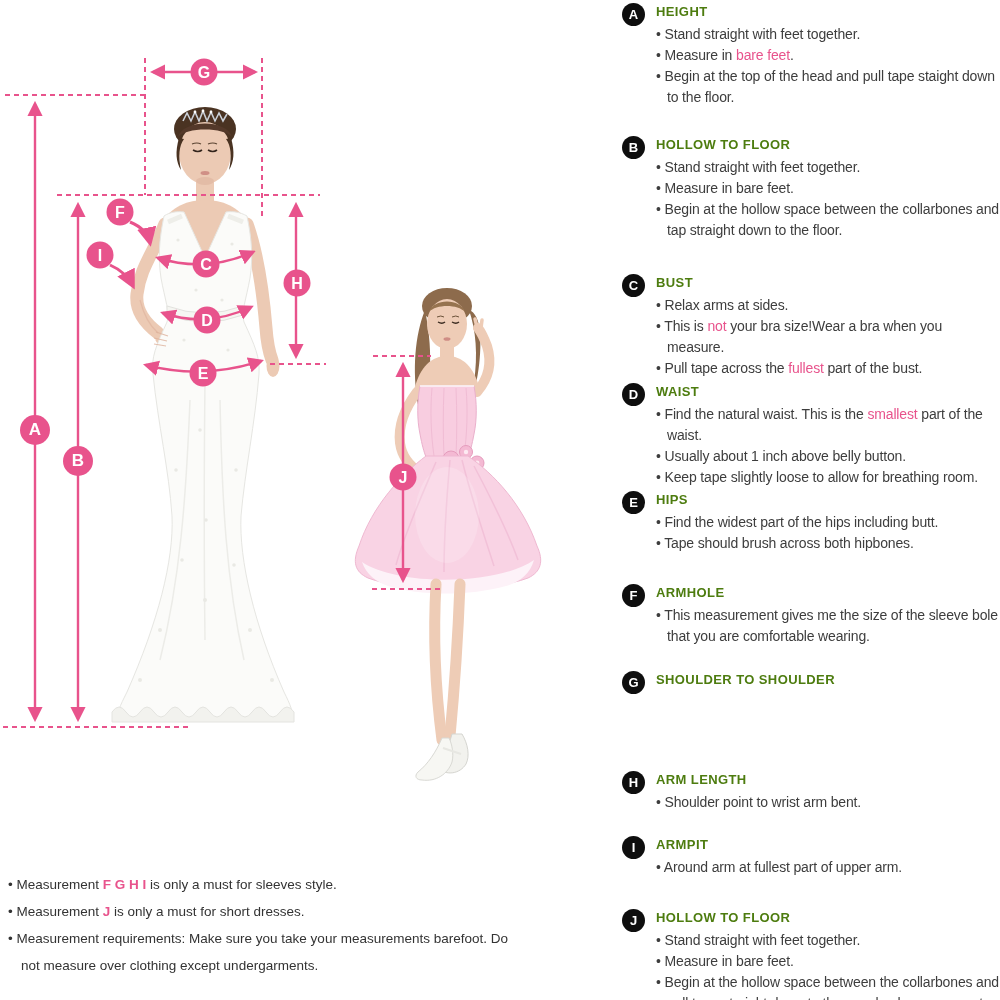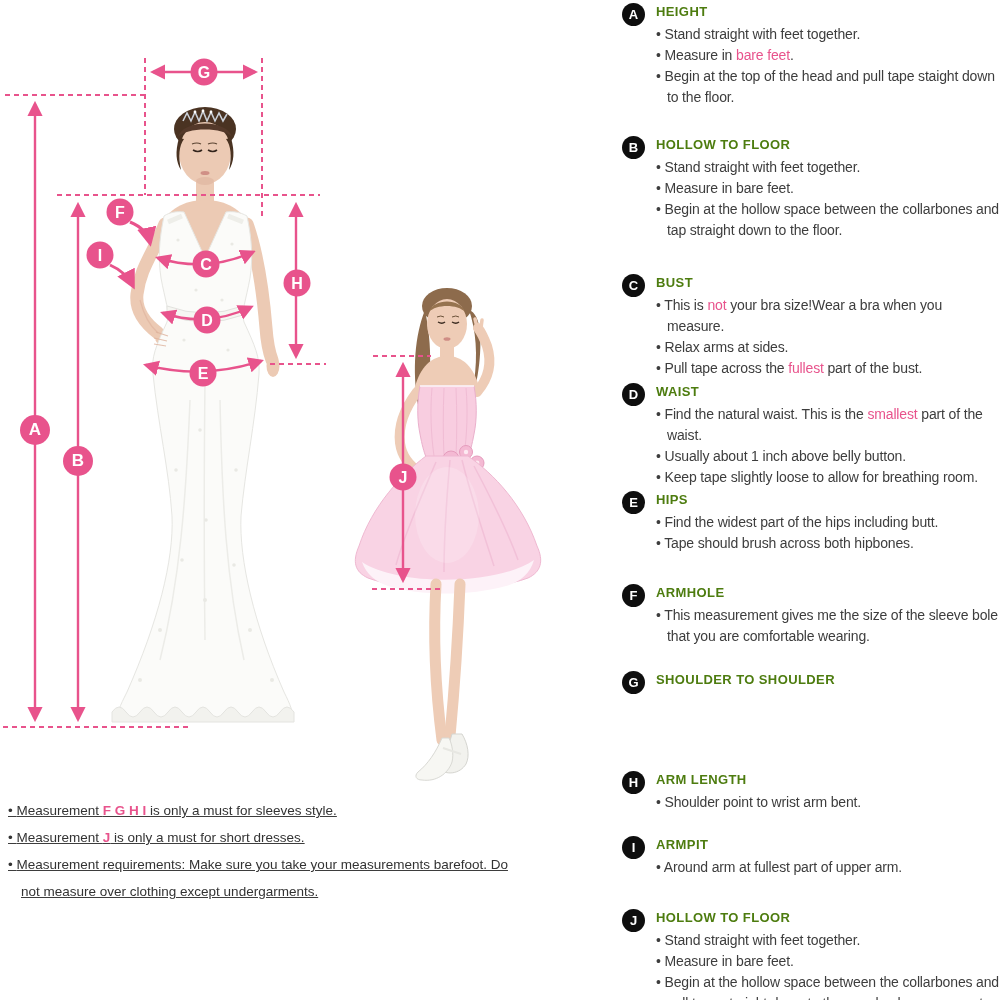--- a/index.html
+++ b/index.html
@@ -15,21 +15,21 @@
   .badge{position:absolute;left:0;top:-1px;width:23px;height:23px;border-radius:50%;
          background:#0e0e0e;color:#fff;font-weight:bold;font-size:13px;line-height:23px;
          text-align:center;}
   .title{margin:0 0 5px 34px;font-size:13px;font-weight:bold;color:#4d7c0f;letter-spacing:.4px;}
   .bullets{margin:0 0 0 34px;padding:0;list-style:none;width:344px;}
   .bullets li{font-size:14px;letter-spacing:-0.15px;line-height:21px;color:#3d3d3d;
               padding-left:11px;text-indent:-11px;}
   .bullets li::before{content:"• ";color:#3d3d3d;}
   .pink{color:#e8538c;}
   
-  #notes{position:absolute;left:8px;top:797px;width:522px;text-decoration:underline;}
+  #notes{position:absolute;left:8px;top:871px;width:522px;}
   .note{font-size:13.5px;line-height:27px;color:#333;padding-left:13px;text-indent:-13px;}
   .note::before{content:"• ";color:#333;}
   .note .pink{font-weight:bold;}
 </style>
 </head>
 <body>
 
 <div class="stage">
 
   <svg width="1000" height="1000" viewBox="0 0 1000 1000">
@@ -192,22 +192,22 @@
         <ul class="bullets">
           <li><span>Stand straight with feet together.</span></li>
           <li><span>Measure in bare feet.</span></li>
           <li><span>Begin at the hollow space between the collarbones and tap straight down to the floor.</span></li>
         </ul>
       </div>
       <div class="section" style="top: 275px;">
         <span class="badge">C</span>
         <h3 class="title">BUST</h3>
         <ul class="bullets">
+          <li><span>Relax arms at sides.</span></li>
           <li><span>This is </span><span class="pink">not</span><span> your bra size!Wear a bra when you measure.</span></li>
-          <li><span>Relax arms at sides.</span></li>
           <li><span>Pull tape across the </span><span class="pink">fullest</span><span> part of the bust.</span></li>
         </ul>
       </div>
       <div class="section" style="top: 384px;">
         <span class="badge">D</span>
         <h3 class="title">WAIST</h3>
         <ul class="bullets">
           <li><span>Find the natural waist. This is the </span><span class="pink">smallest</span><span> part of the waist.</span></li>
           <li><span>Usually about 1 inch above belly button.</span></li>
           <li><span>Keep tape slightly loose to allow for breathing room.</span></li>

